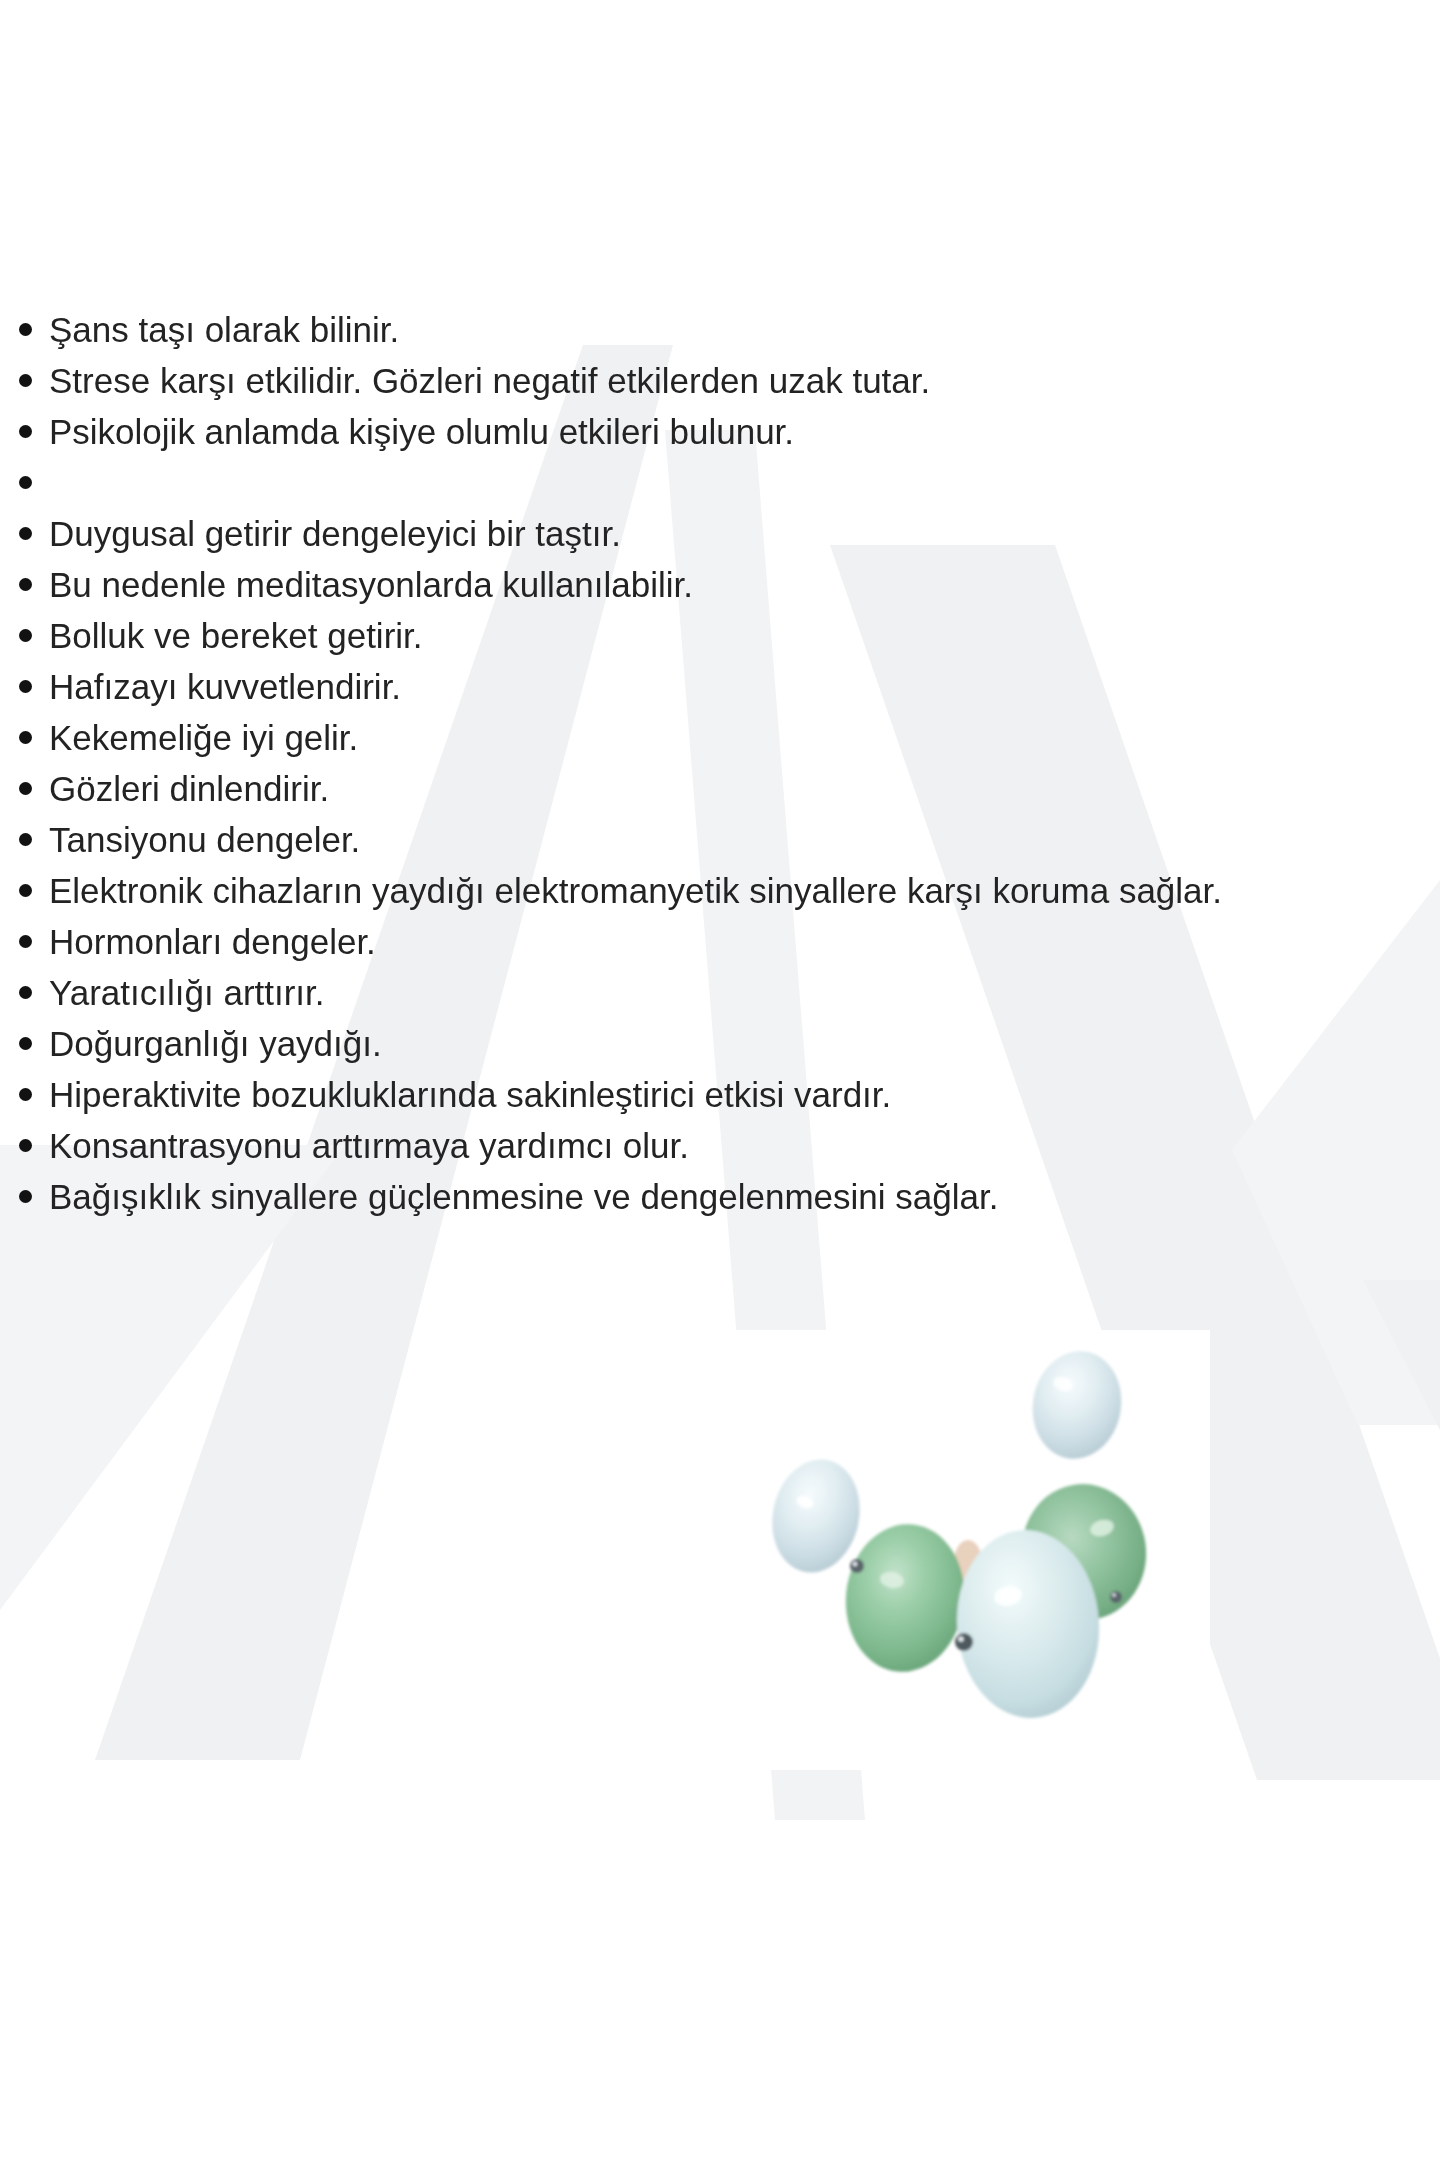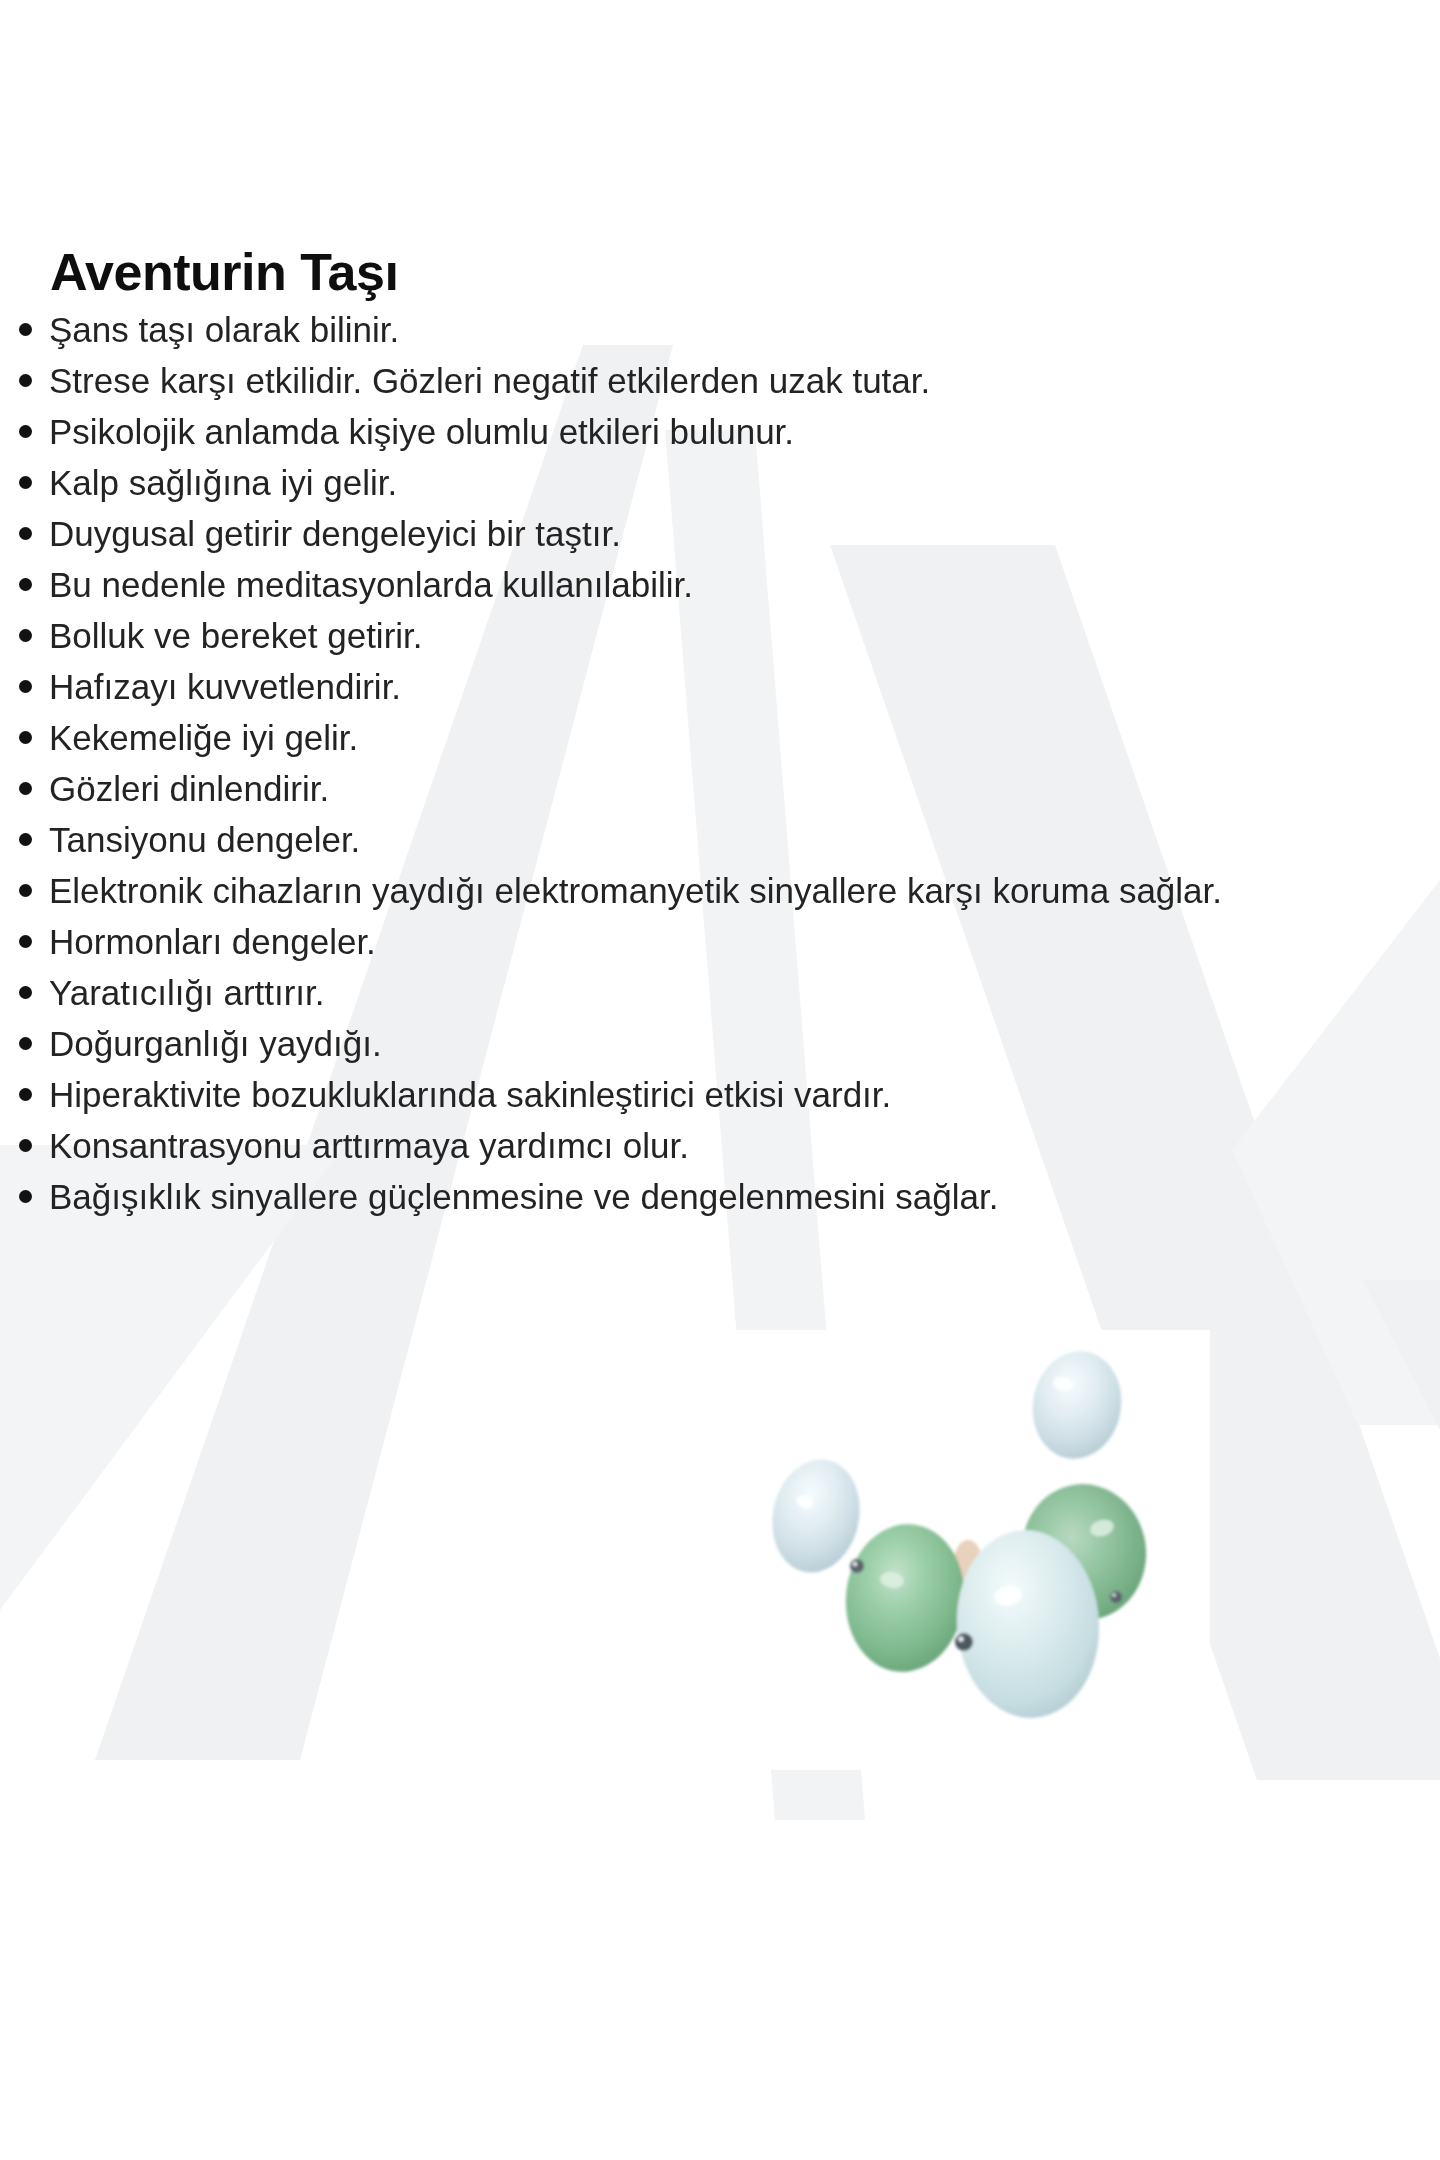--- a/index.html
+++ b/index.html
@@ -109,38 +109,36 @@
         <circle cx="964" cy="1642" r="9" fill="#4e585f"></circle>
         <circle cx="961" cy="1639" r="2.6" fill="#eef3f5"></circle>
         <circle cx="1116" cy="1597" r="6" fill="#5a646b"></circle>
         <circle cx="1114" cy="1595" r="1.8" fill="#e8eef1"></circle>
       </g>
     </g>
   </svg>
 </div>
 
 <div class="layer content">
-  <h1 class="title">Aventurin Taşı</h1>
 
   <ul class="benefits">
     <li>
         <span class="dot"></span>
         <span>Şans taşı olarak bilinir.</span>
       </li>
     <li>
         <span class="dot"></span>
         <span>Strese karşı etkilidir. Gözleri negatif etkilerden uzak tutar.</span>
       </li>
     <li>
         <span class="dot"></span>
         <span>Psikolojik anlamda kişiye olumlu etkileri bulunur.</span>
       </li>
     <li>
         <span class="dot"></span>
-        <span>Kalp sağlığına iyi gelir.</span>
       </li>
     <li>
         <span class="dot"></span>
         <span>Duygusal getirir dengeleyici bir taştır.</span>
       </li>
     <li>
         <span class="dot"></span>
         <span>Bu nedenle meditasyonlarda kullanılabilir.</span>
       </li>
     <li>

